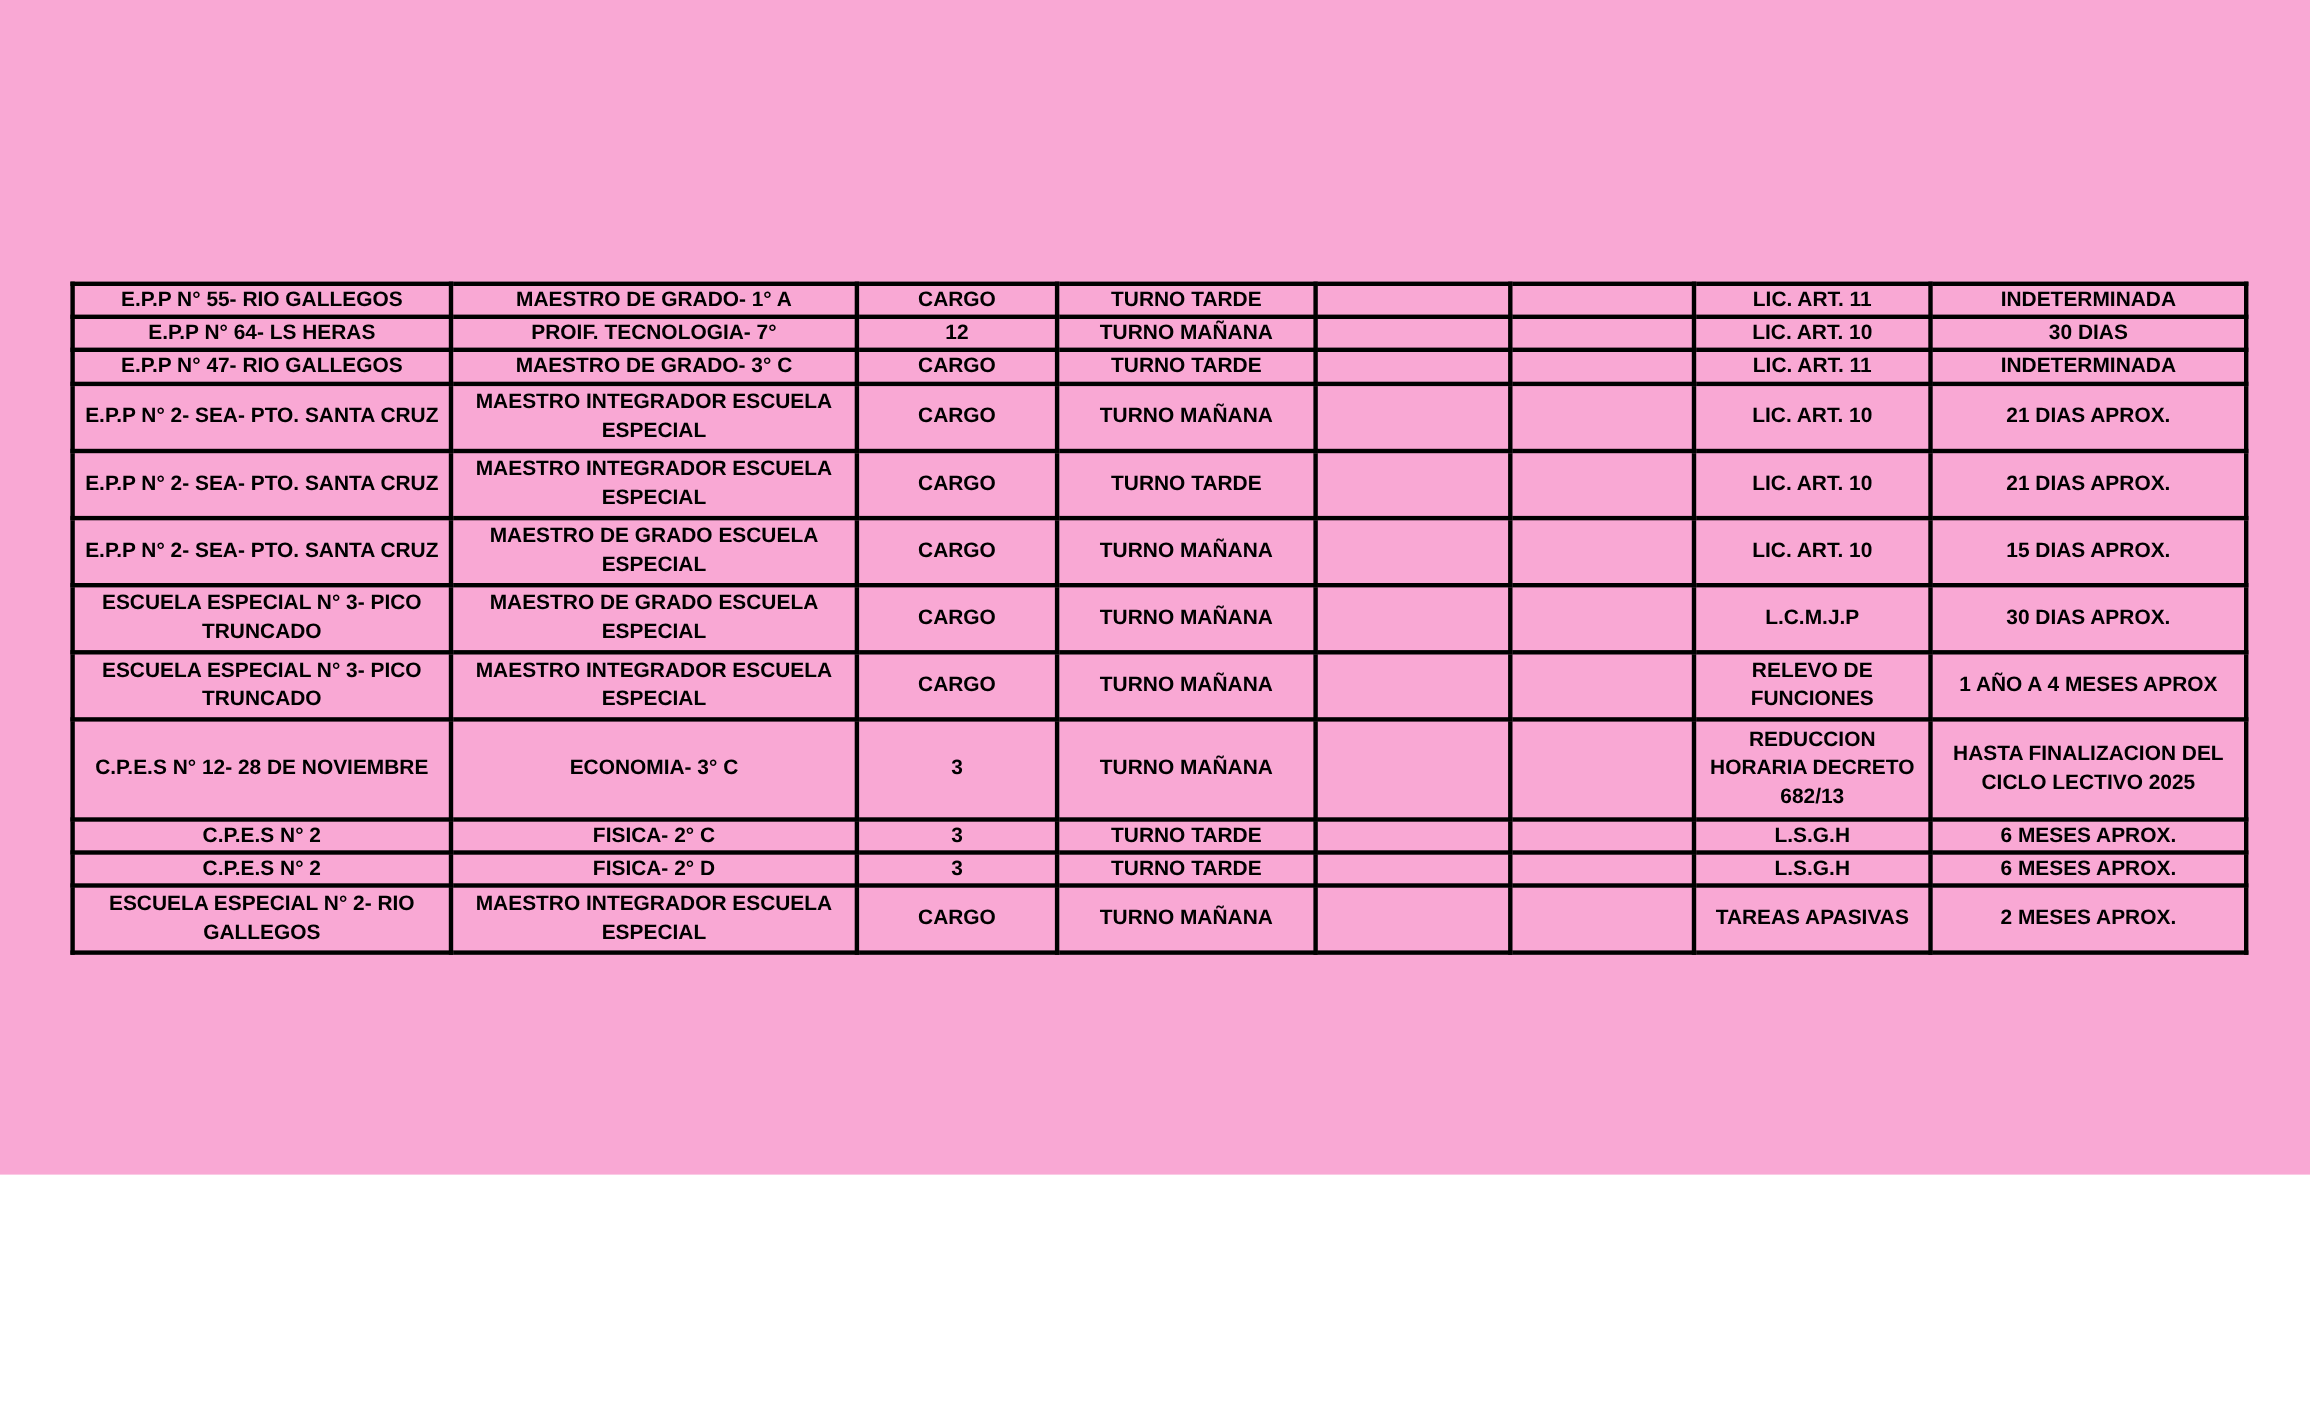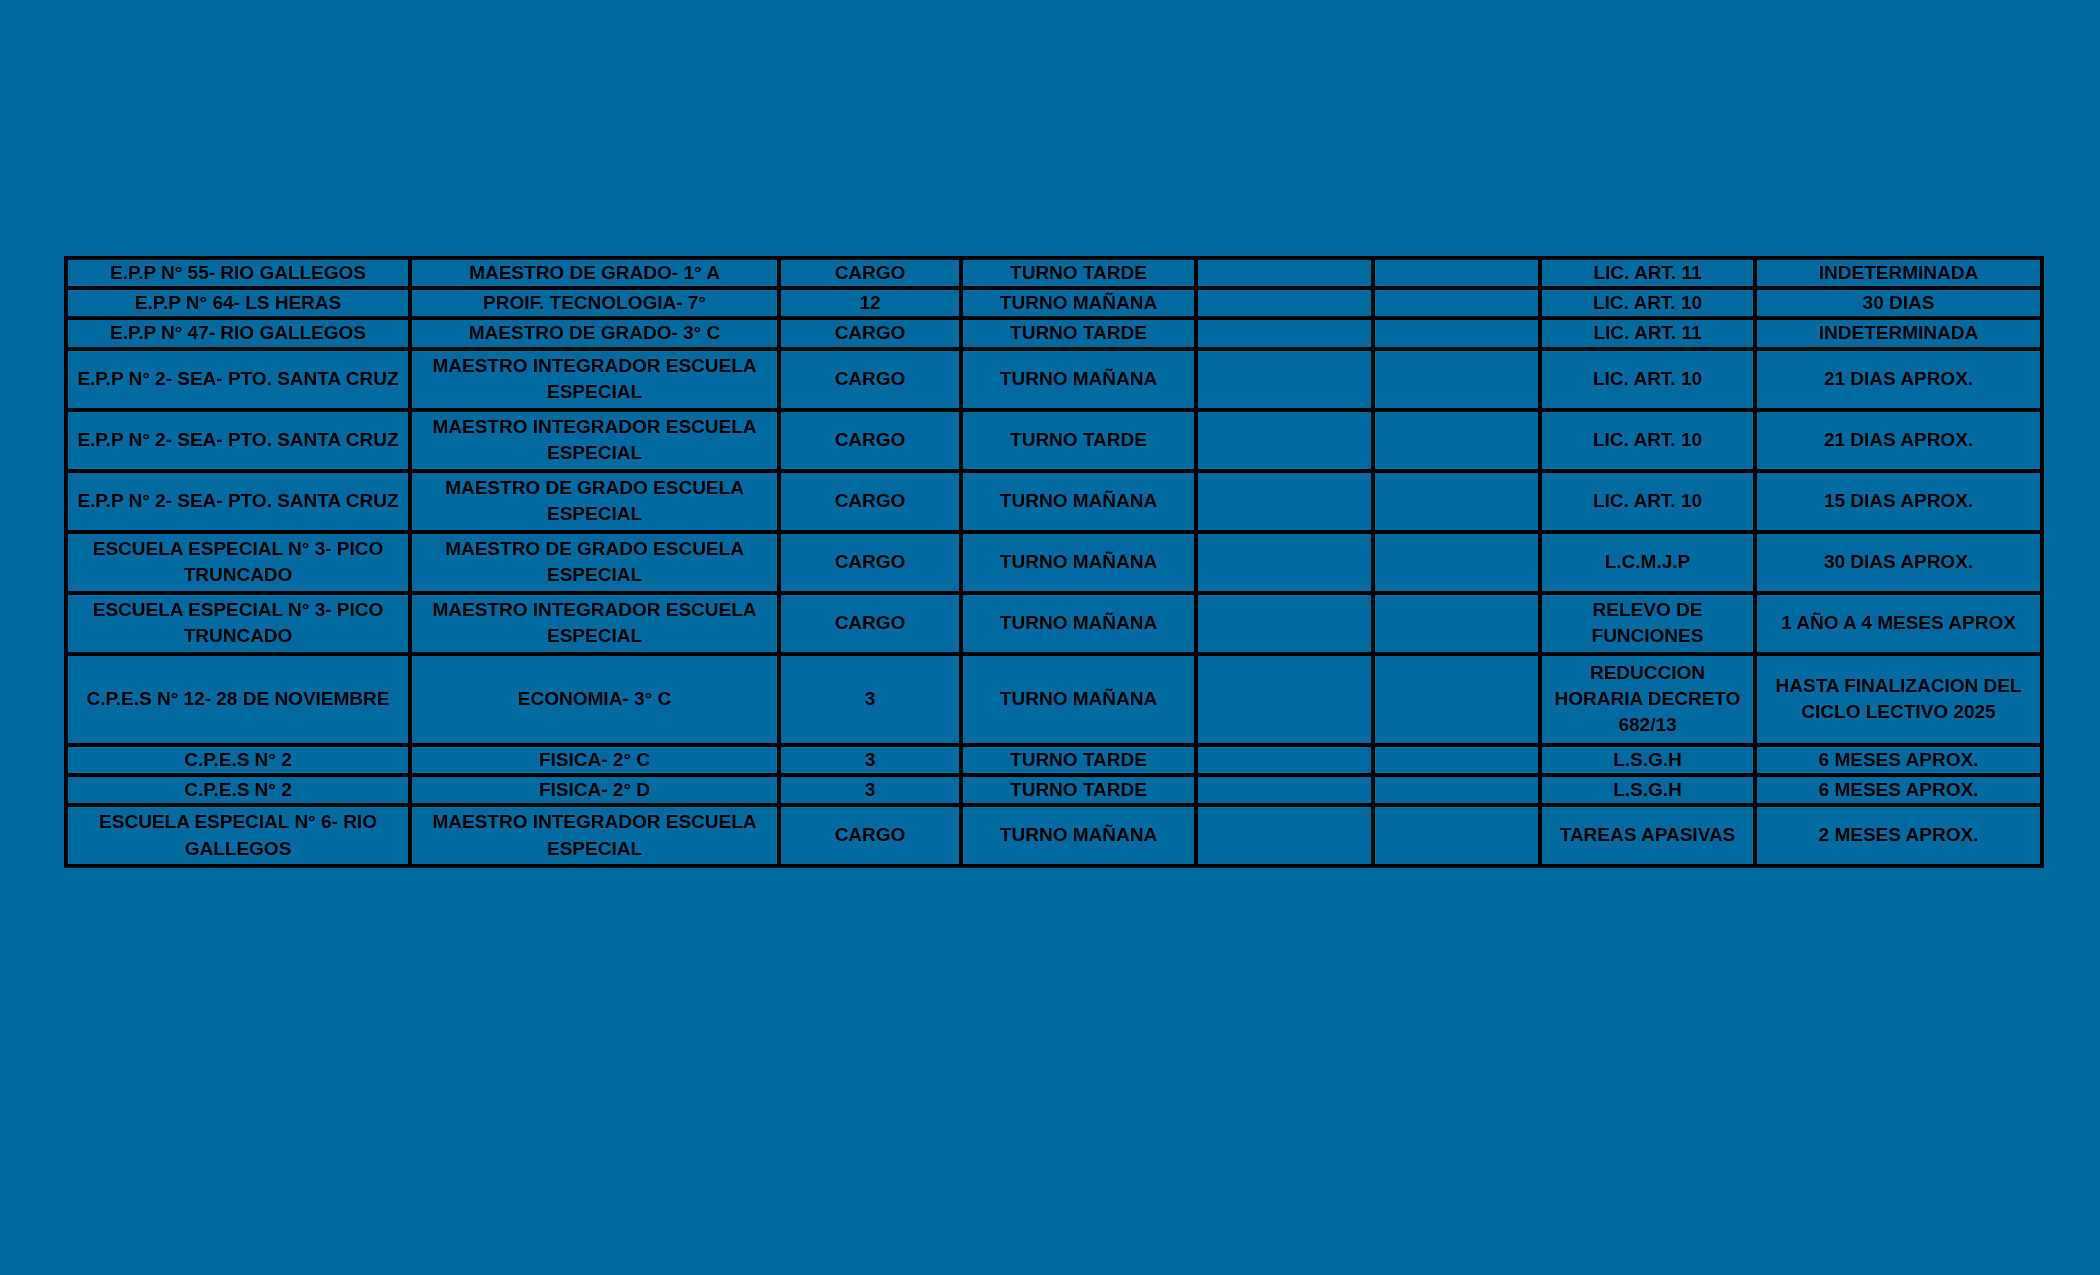--- a/index.html
+++ b/index.html
@@ -4,22 +4,22 @@
 <style>
   html, body {
     margin: 0;
     padding: 0;
     background: #ffffff;
     font-family: "Liberation Sans", sans-serif;
   }
   .page {
     position: relative;
     width: 2100px;
-    height: 1275px;
-    background: #0369a1;
+    height: 1068px;
+    background: #f9a8d4;
     overflow: hidden;
   }
   .table-wrap {
     position: absolute;
     left: 64px;
     top: 256px;
   }
   table.doc-table {
     border-collapse: collapse;
     table-layout: fixed;
@@ -181,21 +181,21 @@
             <td>C.P.E.S N° 2</td>
             <td>FISICA- 2° D</td>
             <td>3</td>
             <td>TURNO TARDE</td>
             <td></td>
             <td></td>
             <td>L.S.G.H</td>
             <td>6 MESES APROX.</td>
           </tr>
           <tr class="lines-2">
-            <td>ESCUELA ESPECIAL N° 6- RIO
+            <td>ESCUELA ESPECIAL N° 2- RIO
 GALLEGOS</td>
             <td>MAESTRO INTEGRADOR ESCUELA
 ESPECIAL</td>
             <td>CARGO</td>
             <td>TURNO MAÑANA</td>
             <td></td>
             <td></td>
             <td>TAREAS APASIVAS</td>
             <td>2 MESES APROX.</td>
           </tr>

